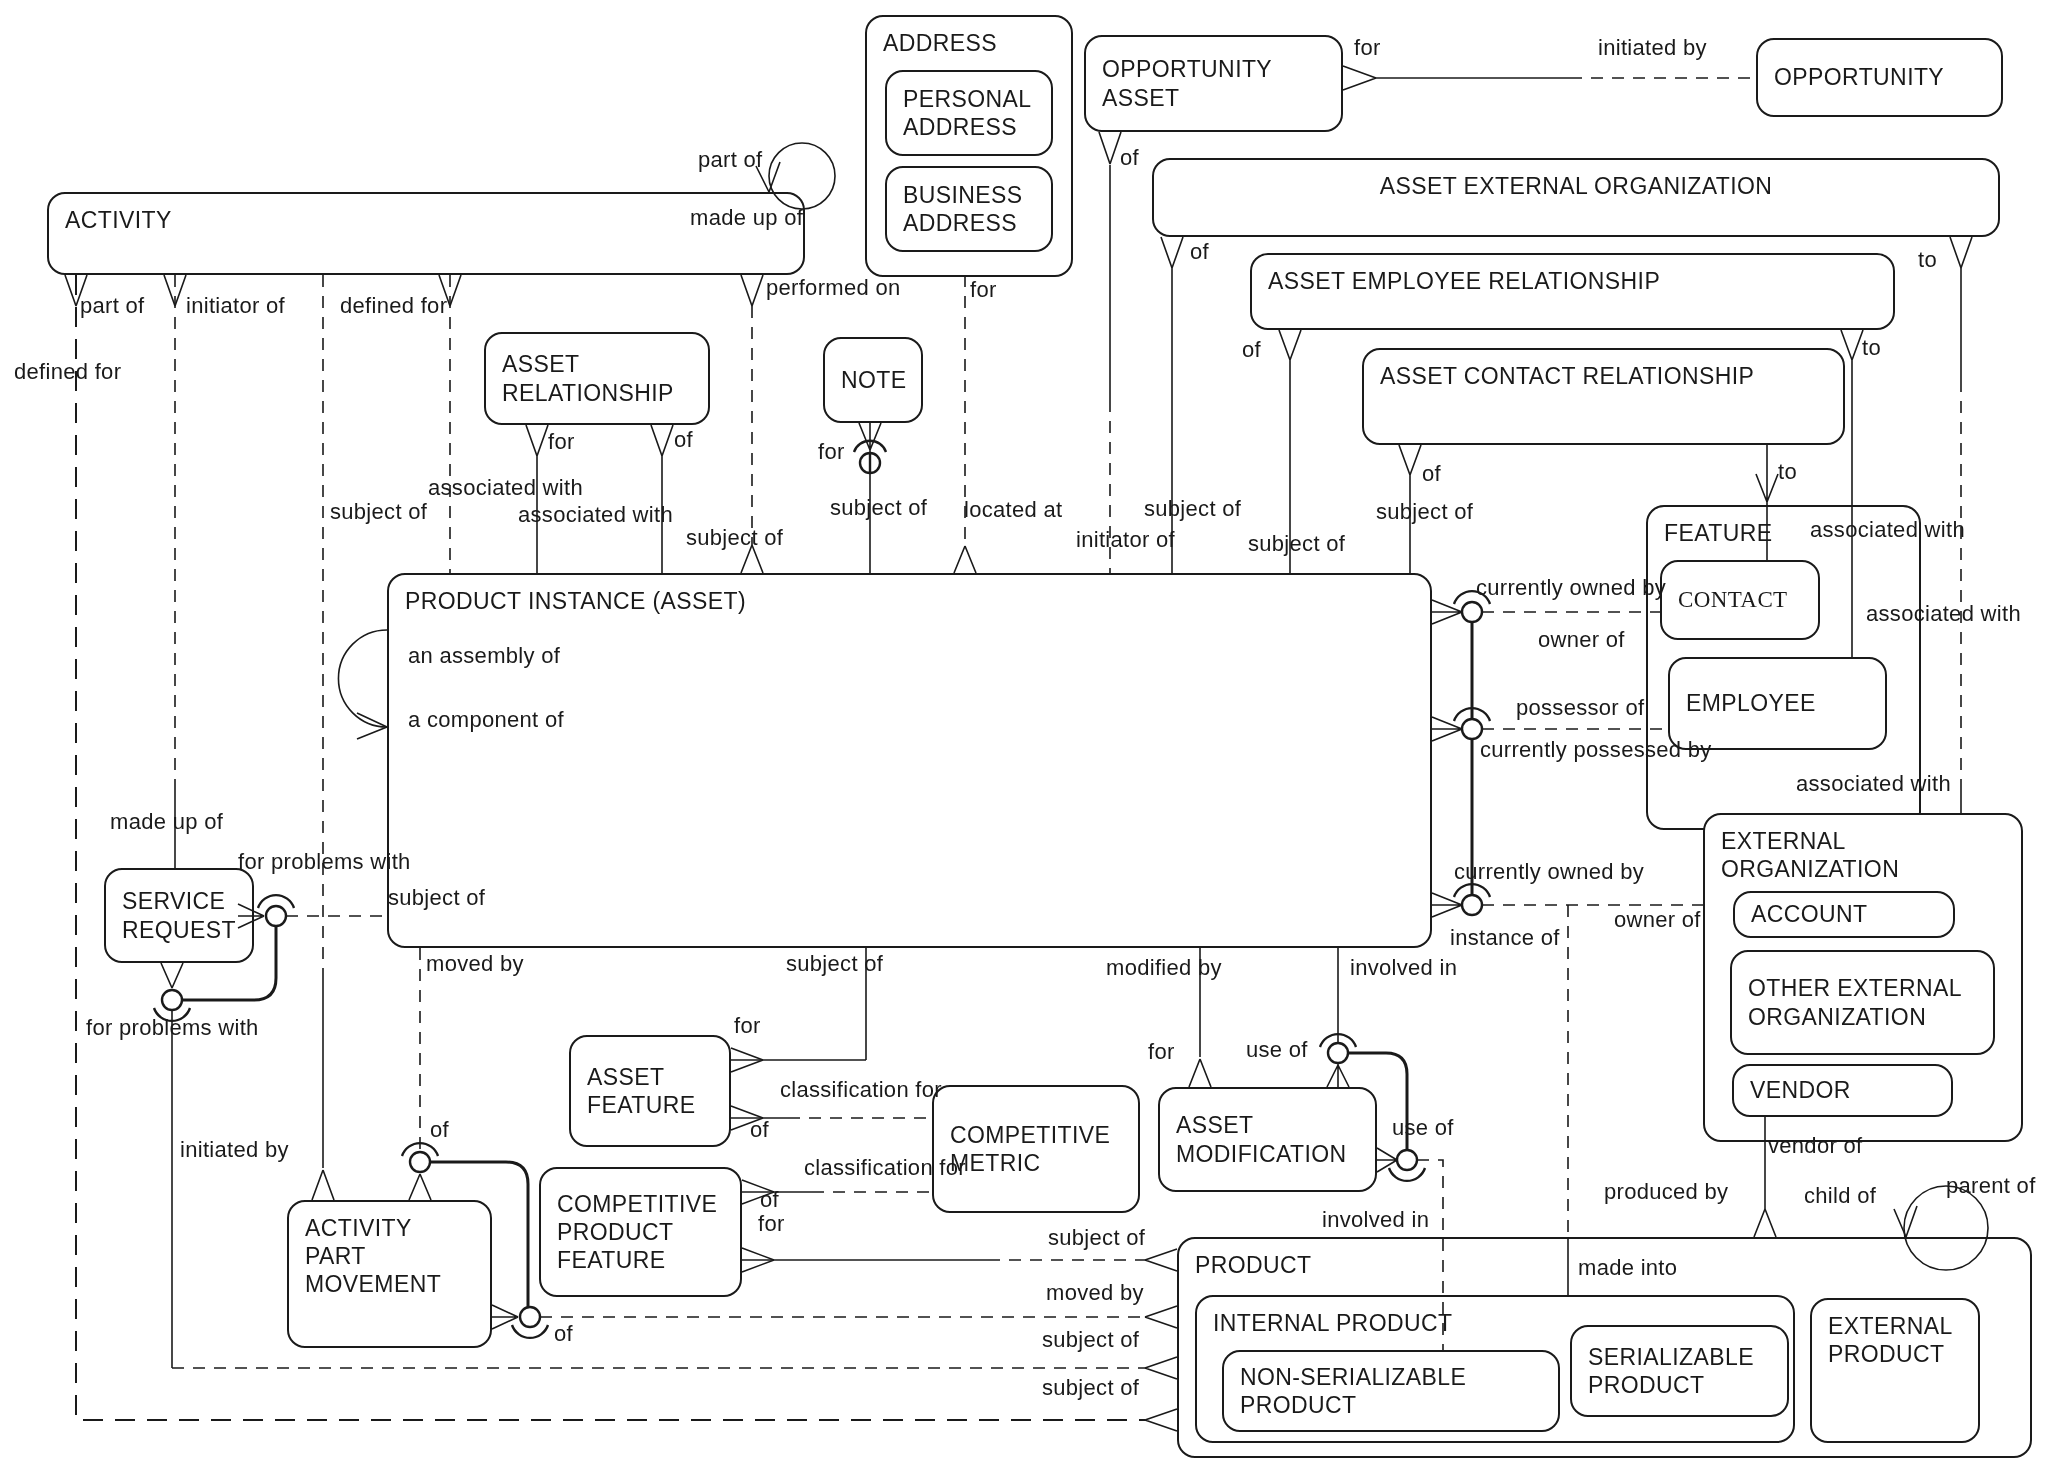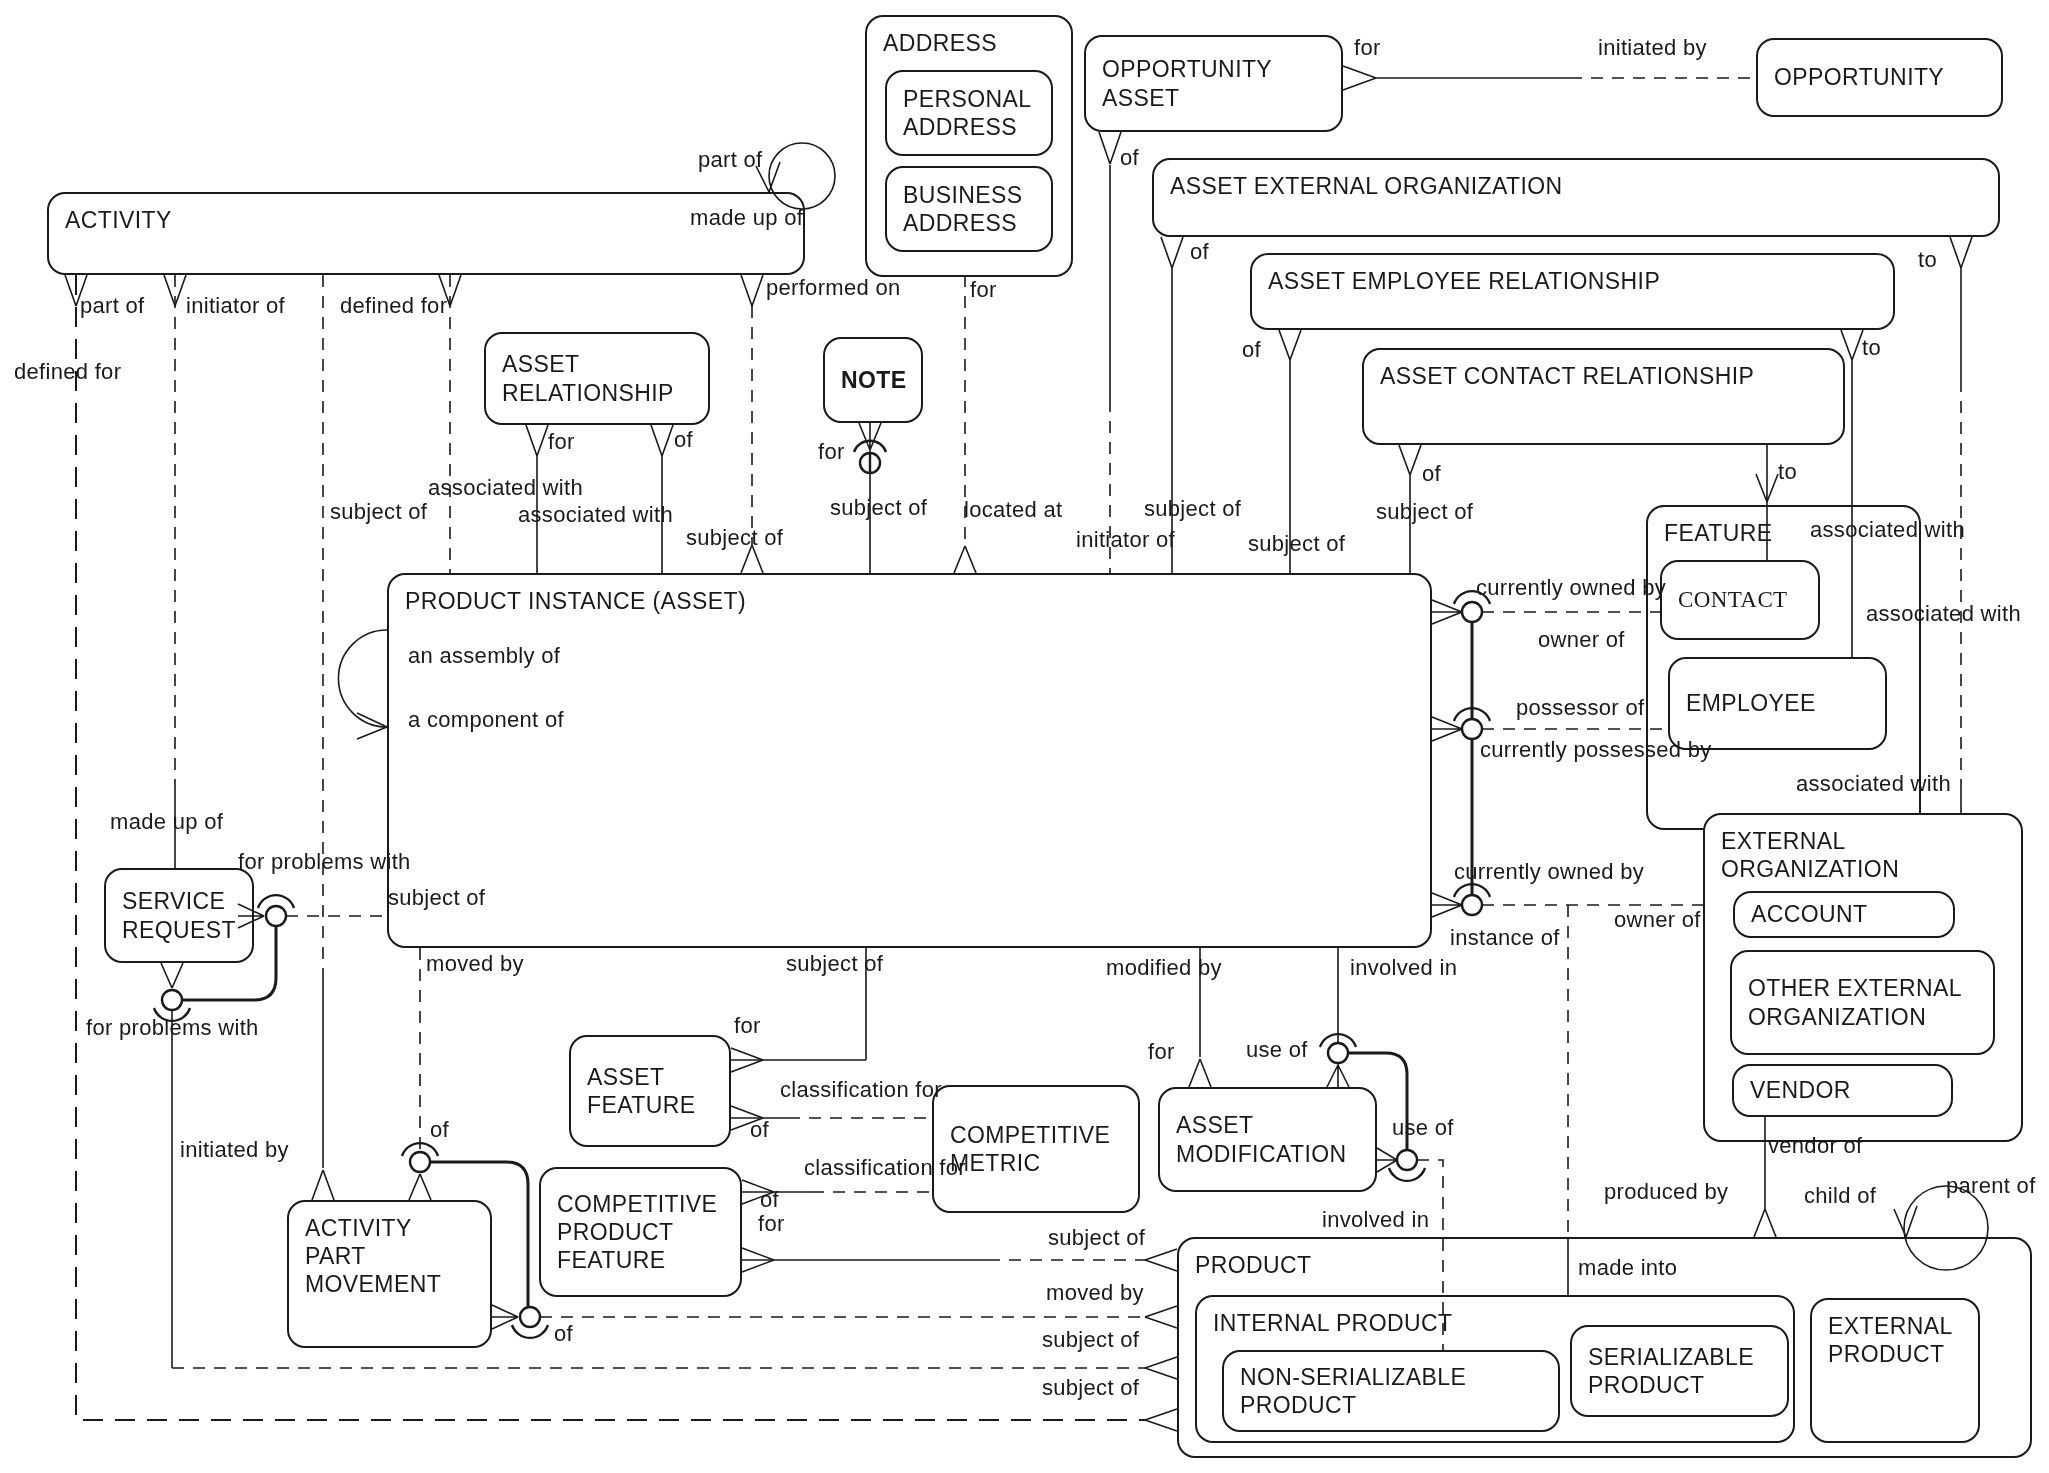--- a/index.html
+++ b/index.html
@@ -35,34 +35,34 @@
         <span class="entity-label">BUSINESS
 ADDRESS</span>
       </div>
       <div class="entity v-center" style="left: 1084px; top: 35px; width: 259px; height: 97px;">
         <span class="entity-label">OPPORTUNITY
 ASSET</span>
       </div>
       <div class="entity v-center" style="left: 1756px; top: 38px; width: 247px; height: 79px;">
         <span class="entity-label">OPPORTUNITY</span>
       </div>
-      <div class="entity v-top" style="left: 1152px; top: 158px; width: 848px; height: 79px;">
+      <div class="entity v-top" style="left: 1152px; top: 158px; width: 848px; height: 79px; justify-content: center;">
         <span class="entity-label">ASSET EXTERNAL ORGANIZATION</span>
       </div>
       <div class="entity v-top" style="left: 1250px; top: 253px; width: 645px; height: 77px;">
         <span class="entity-label">ASSET EMPLOYEE RELATIONSHIP</span>
       </div>
       <div class="entity v-top" style="left: 1362px; top: 348px; width: 483px; height: 97px;">
         <span class="entity-label">ASSET CONTACT RELATIONSHIP</span>
       </div>
       <div class="entity v-center" style="left: 484px; top: 332px; width: 226px; height: 93px;">
         <span class="entity-label">ASSET
 RELATIONSHIP</span>
       </div>
-      <div class="entity v-center" style="left: 823px; top: 337px; width: 100px; height: 86px; font-weight: bold;">
+      <div class="entity v-center" style="left: 823px; top: 337px; width: 100px; height: 86px;">
         <span class="entity-label">NOTE</span>
       </div>
       <div class="entity v-top" style="left: 387px; top: 573px; width: 1045px; height: 375px;">
         <span class="entity-label">PRODUCT INSTANCE (ASSET)</span>
       </div>
       <div class="entity v-top" style="left: 1646px; top: 505px; width: 275px; height: 325px;">
         <span class="entity-label">FEATURE</span>
       </div>
       <div class="entity v-center" style="left: 1660px; top: 560px; width: 160px; height: 80px; font-family: Liberation Serif, serif;">
         <span class="entity-label">CONTACT</span>

